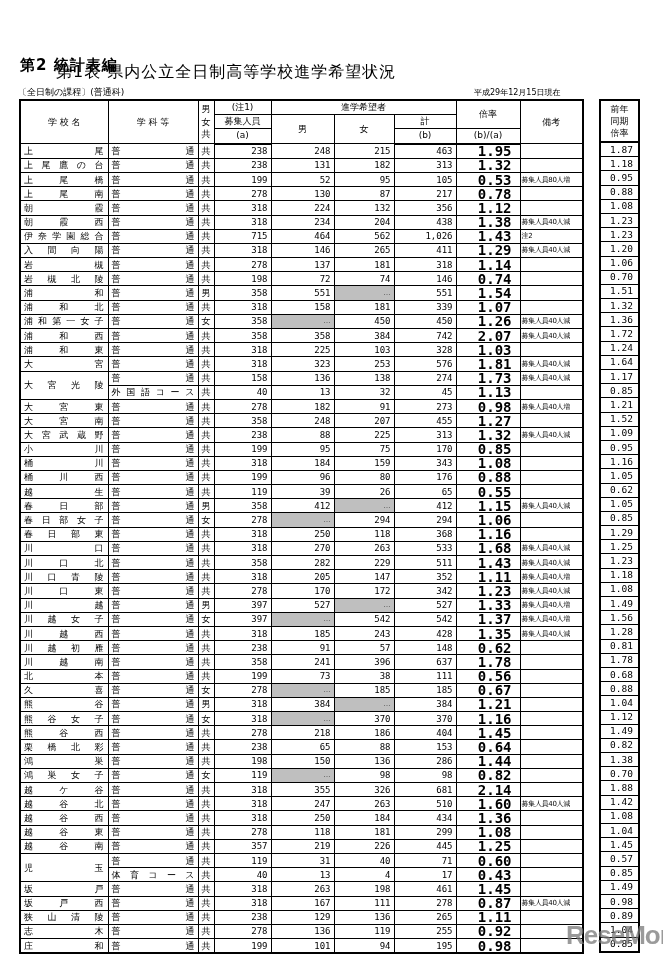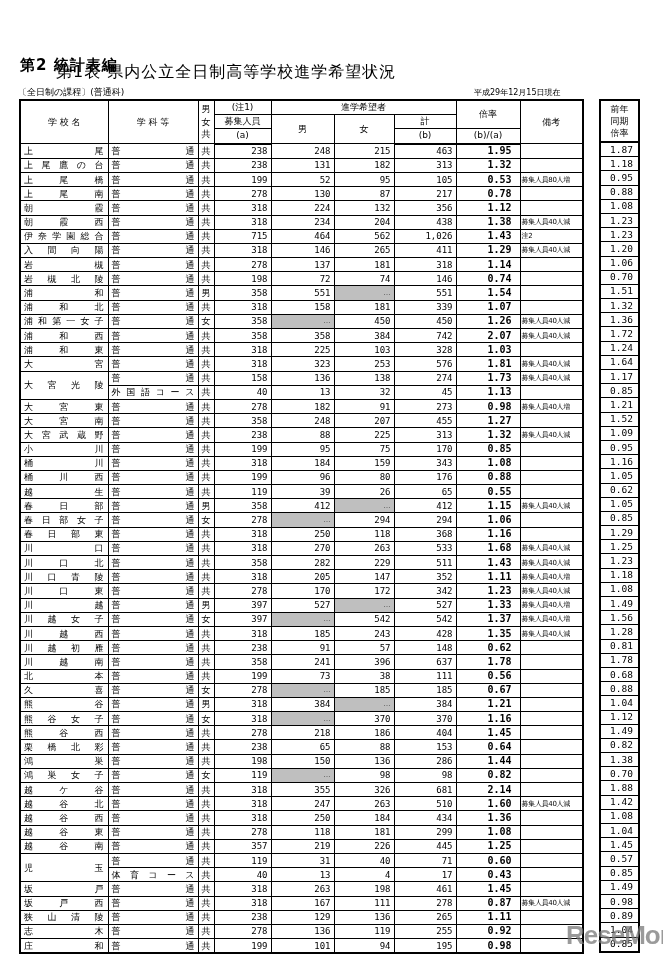--- a/index.html
+++ b/index.html
@@ -10,21 +10,21 @@
   .sub-left { position: absolute; left: 18px; top: 86px; font-size: 9px; }
   .sub-right { position: absolute; left: 474px; top: 87px; font-size: 8px; }
   table { border-collapse: collapse; table-layout: fixed; position: absolute; }
   #main { left: 19px; top: 99px; width: 563px; border: 2px solid #000; }
   #prev { left: 599px; top: 99px; width: 41px; border: 2px solid #000; }
   td, th { border: 1px solid #000; padding: 0 3px; font-size: 9px; height: 13.2px; line-height: 12px;
            white-space: nowrap; overflow: hidden; font-weight: normal; }
   th { text-align: center; vertical-align: middle; line-height: 11px; padding: 0; }
   thead tr:last-child th { border-bottom: 2px solid #000; }
   td.num { text-align: right; font-family: "DejaVu Sans Mono", monospace; font-size: 9px; }
-  td.rate { text-align: right; font-family: "DejaVu Sans Mono", monospace; font-size: 10px; font-weight: bold; padding-right: 8px; }
+  td.rate { text-align: right; font-family: "DejaVu Sans Mono", monospace; font-size: 14px; font-weight: bold; padding-right: 8px; }
   td.school { text-align: justify; text-align-last: justify; letter-spacing: 1px; }
   td.course { text-align: justify; text-align-last: justify; }
   td.gender { text-align: center; padding: 0; }
   td.note { font-size: 7px; padding: 0 1px; letter-spacing: -0.3px; margin-top: 24px; }
   td.gray { background: #bfbfbf; text-align: right; font-size: 7px; color: #333; }
   td.school.rs { vertical-align: middle; }
   #prev td { text-align: right; font-family: "DejaVu Sans Mono", monospace; font-size: 9.5px; padding-right: 6px; padding-left: 9px; }
   #prev th { height: 40px; font-size: 9px; line-height: 12px; border-bottom: 2px solid #000; }
   .wm { position: absolute; left: 520px; top: 920px; font-size: 26px; font-weight: bold; color: rgba(120,120,120,0.75);
         font-family: "Liberation Sans", sans-serif; letter-spacing: -1px; padding-left: 46px; }

